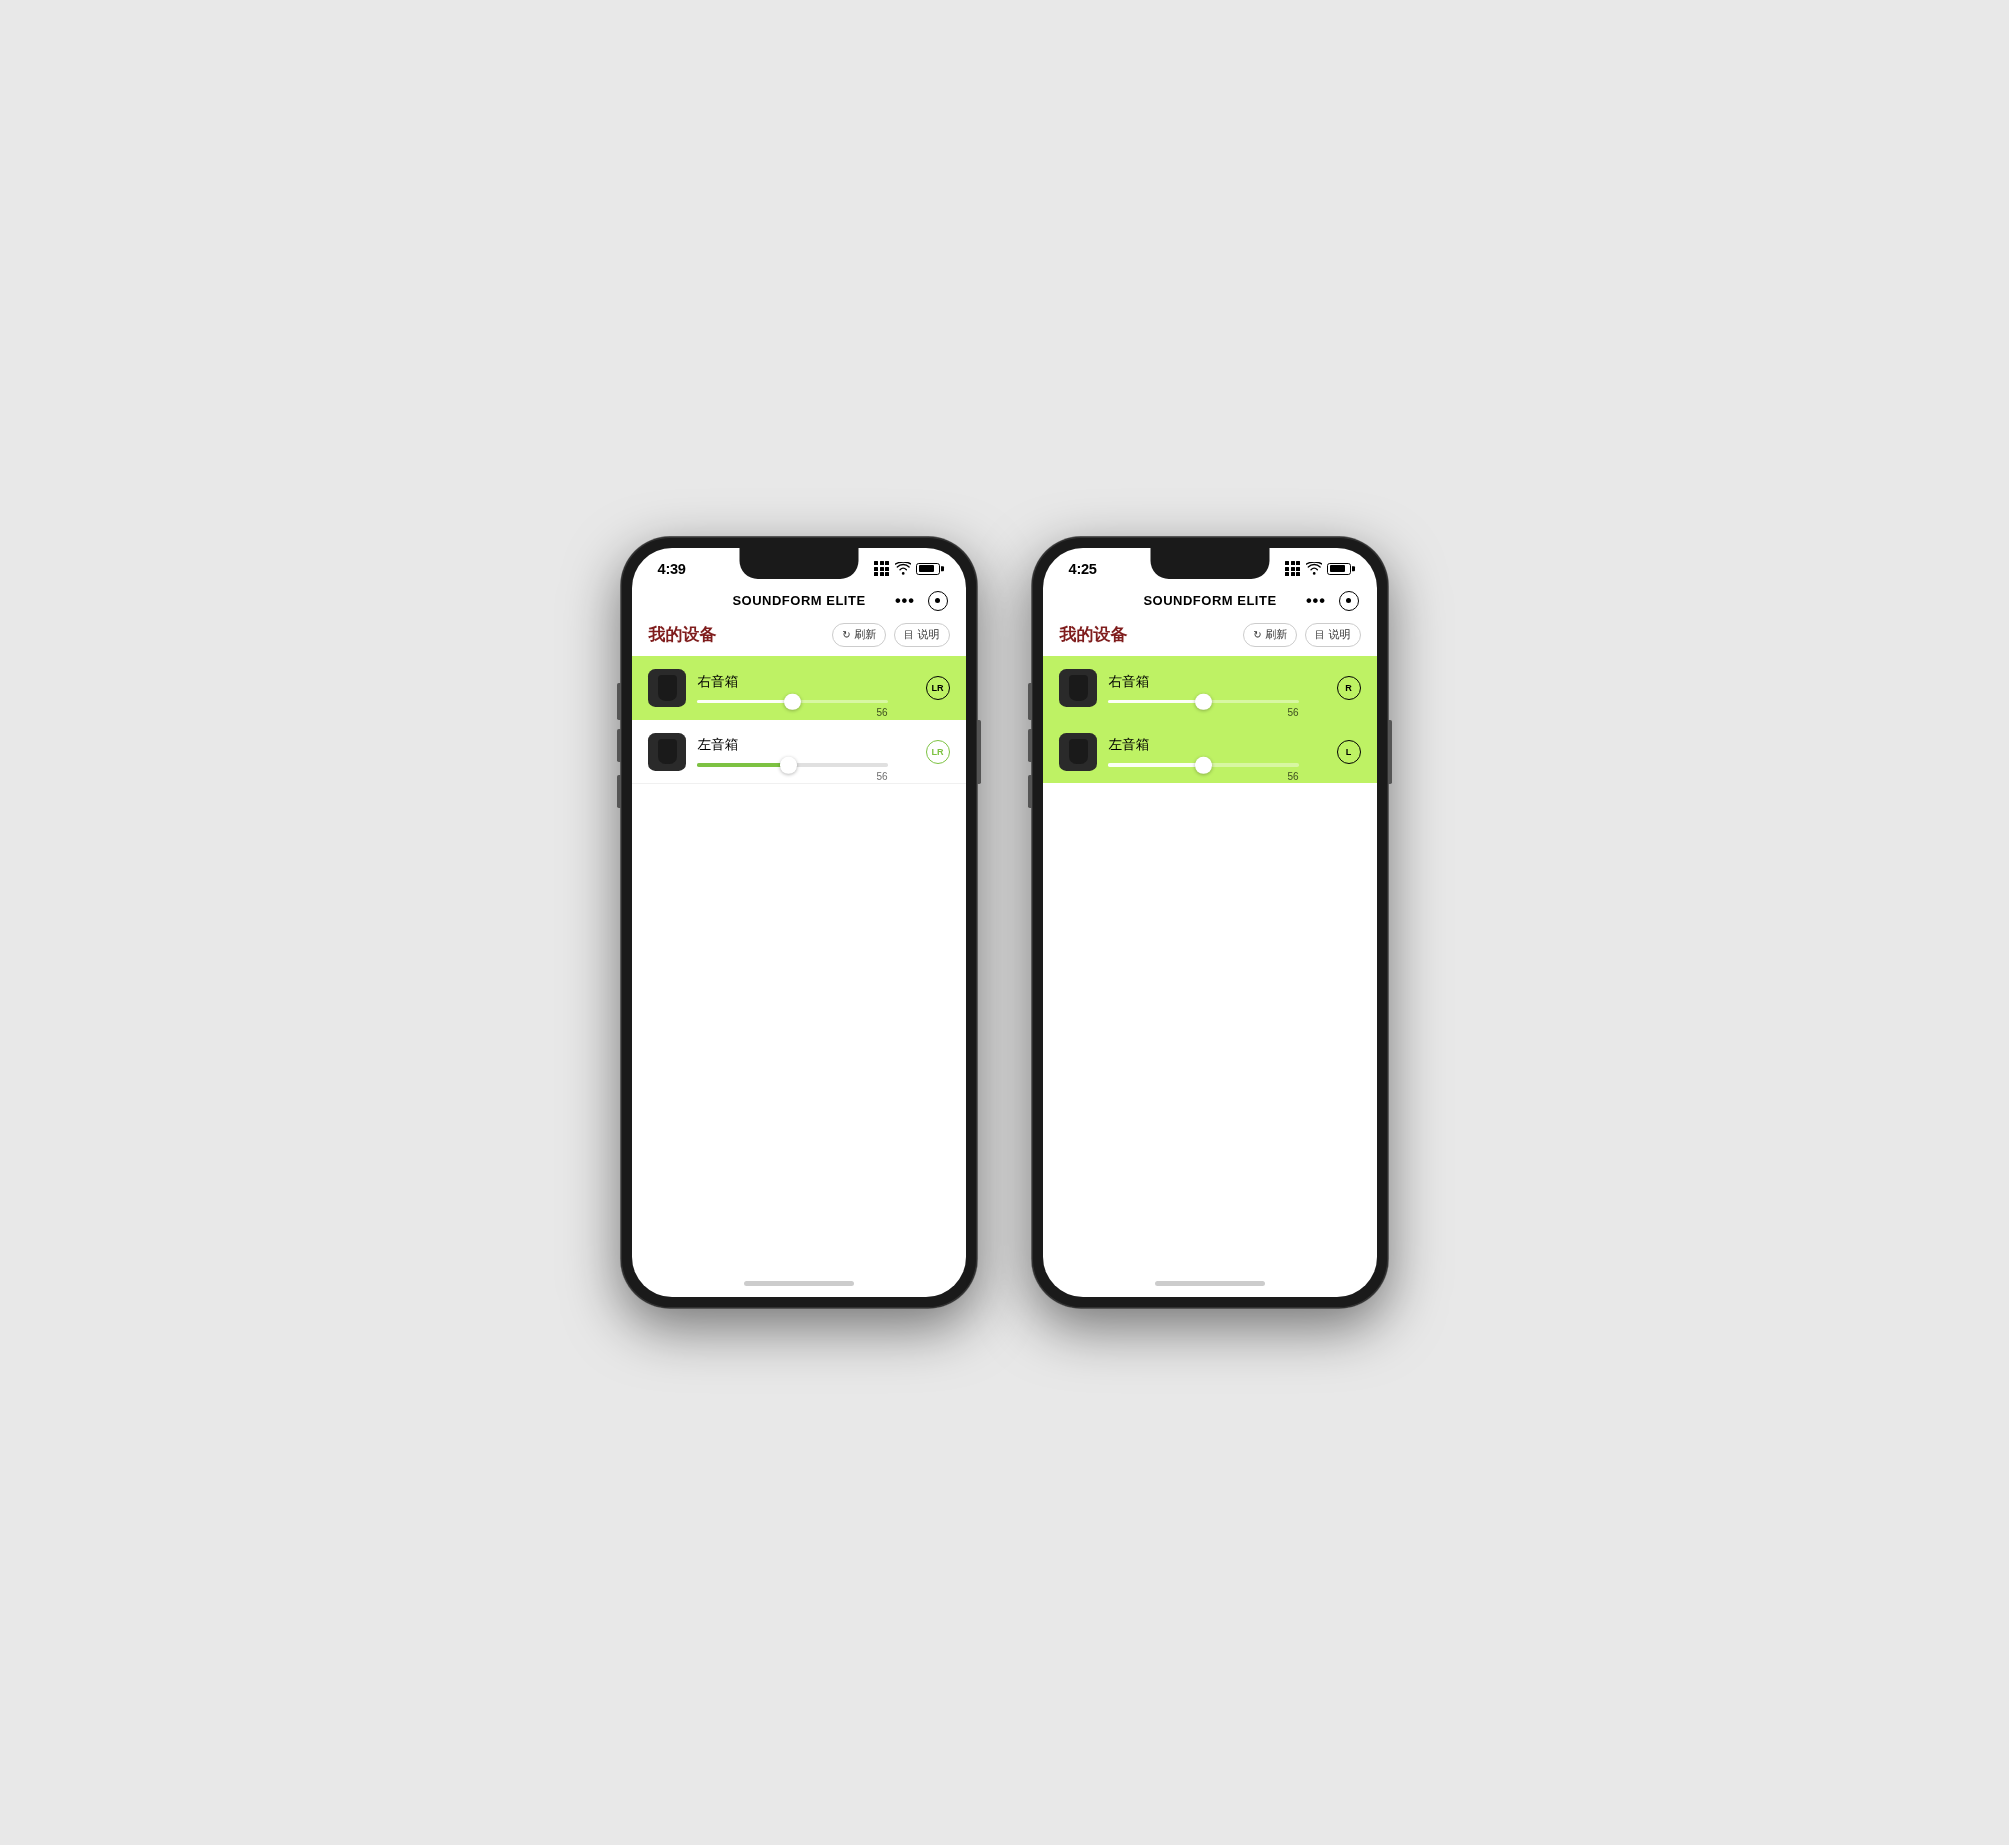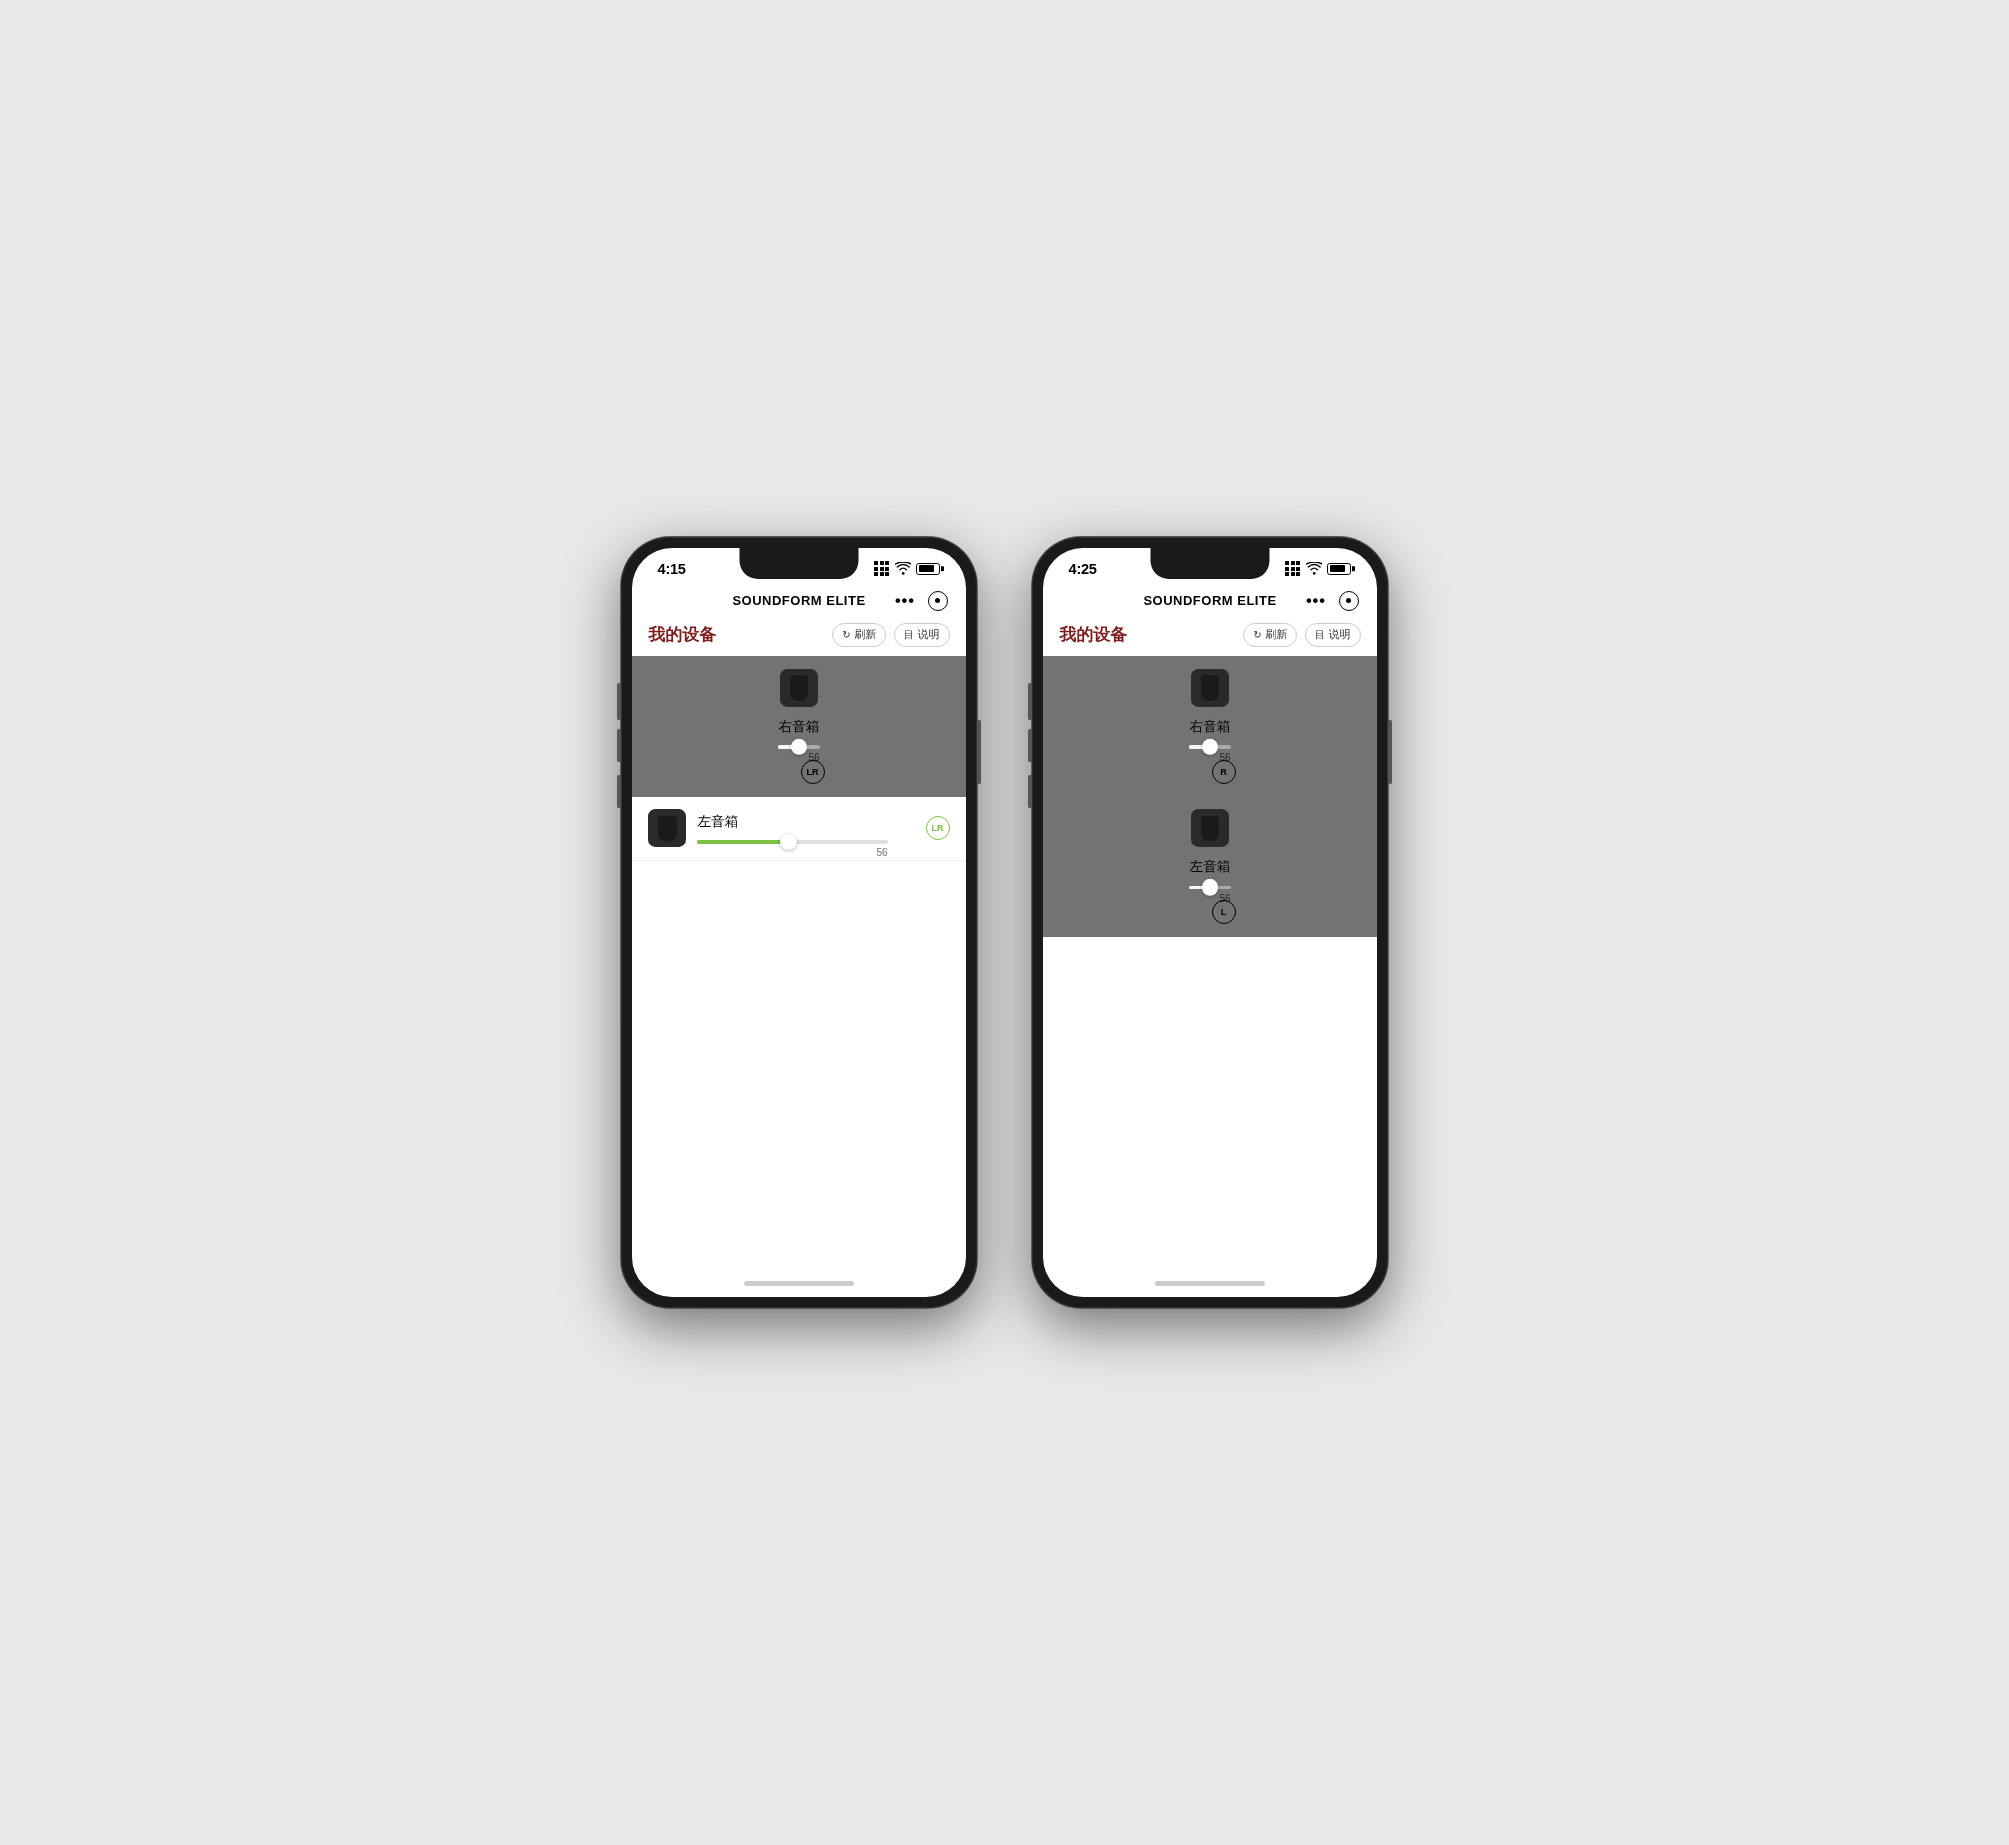--- a/index.html
+++ b/index.html
@@ -235,22 +235,21 @@
 
     
     .device-card {
       padding: 12.8px 16.4px;
       display: flex;
       align-items: center;
       gap: 11px;
       position: relative;
     }
     .device-card.active {
-      background: #737373;
-      flex-direction: column;
+      background: #bef264;
     }
     .device-card.inactive {
       background: #fff;
       border-bottom: 0.9px solid #f0f0f0;
     }
     .speaker-icon-img {
       width: 38px;
       height: 38px;
       background: #2a2a2a;
       border-radius: 7.3px;
@@ -375,21 +374,21 @@
 
 <div class="page-container">
 
   <div class="phone-frame">
     <div class="phone-side-btn vol-up"></div>
     <div class="phone-side-btn vol-down"></div>
     <div class="phone-screen">
       <div class="notch"></div>
 
       <div class="status-bar">
-        <span class="status-time">4:15</span>
+        <span class="status-time">4:39</span>
         <div class="status-icons">
           <div class="grid-icon">
             <span></span>
               <span></span>
               <span></span>
             <span></span>
               <span></span>
               <span></span>
             <span></span>
               <span></span>

